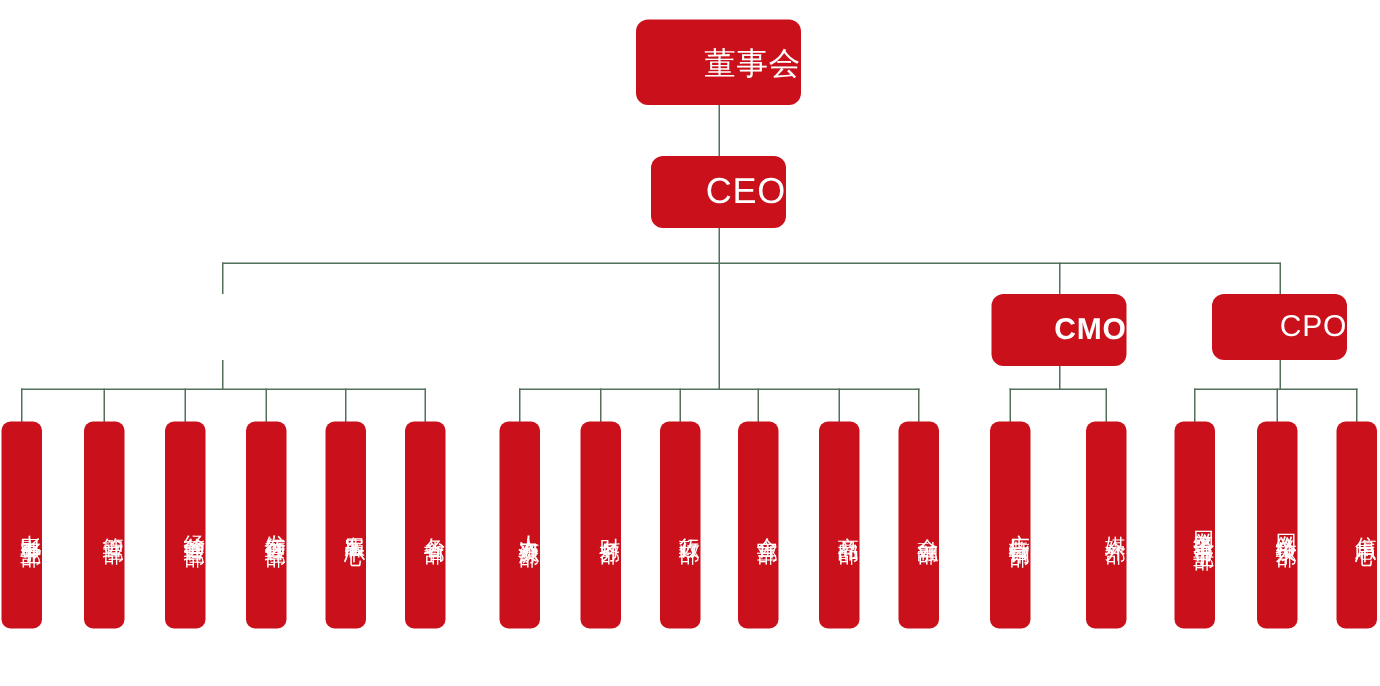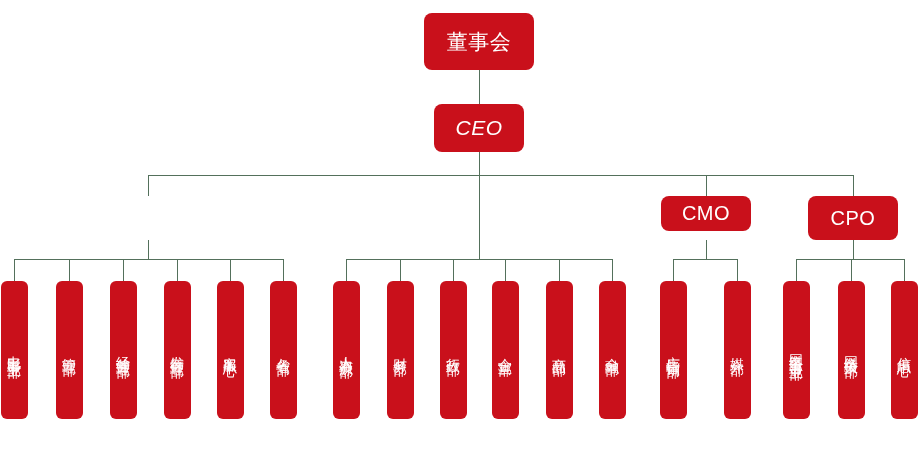--- a/index.html
+++ b/index.html
@@ -23,31 +23,31 @@
   .hline { height: 1px; }
   .vline { width: 1px; }
   .stub  { width: 1px; top: 259px; height: 23px; }
   
   .node {
     position: absolute;
     background: #c9101b;
     color: #ffffff;
     display: flex;
     align-items: center;
-    justify-content: center;
+    justify-content: flex-end;
     box-sizing: border-box;
     cursor: default;
   }
   .exec {
     border-radius: 8px;
     font-size: 20px;
     letter-spacing: 0.5px;
   }
   .exec.root { font-size: 21px; }
-  .exec.ceo  { font-size: 21px; font-style: italic; }
+  .exec.ceo  { font-size: 24px; }
   .dept {
     top: 281px;
     width: 27px;
     height: 138px;
     border-radius: 6px;
     font-size: 14px;
   }
   .dept .vlbl {
     writing-mode: vertical-rl;
     text-orientation: upright;
@@ -97,21 +97,21 @@
   <div class="stub" style="left:904px;"></div>
 
   <div class="node exec root" style="left:424px;top:13px;width:110px;height:57px;">
     <span>董事会</span>
   </div>
 
   <div class="node exec ceo" style="left:434px;top:104px;width:90px;height:48px;">
     <span>CEO</span>
   </div>
 
-  <div class="node exec" style="left:661px;top:196px;width:90px;height:35px;">
+  <div class="node exec" style="left:661px;top:196px;width:90px;height:48px;font-weight:bold;">
     <span>CMO</span>
   </div>
   <div class="node exec" style="left:808px;top:196px;width:90px;height:44px;">
     <span>CPO</span>
   </div>
 
   <div class="node dept" style="left:1px;">
     <span class="vlbl">电影事业部</span>
   </div>
   <div class="node dept" style="left:56px;">

